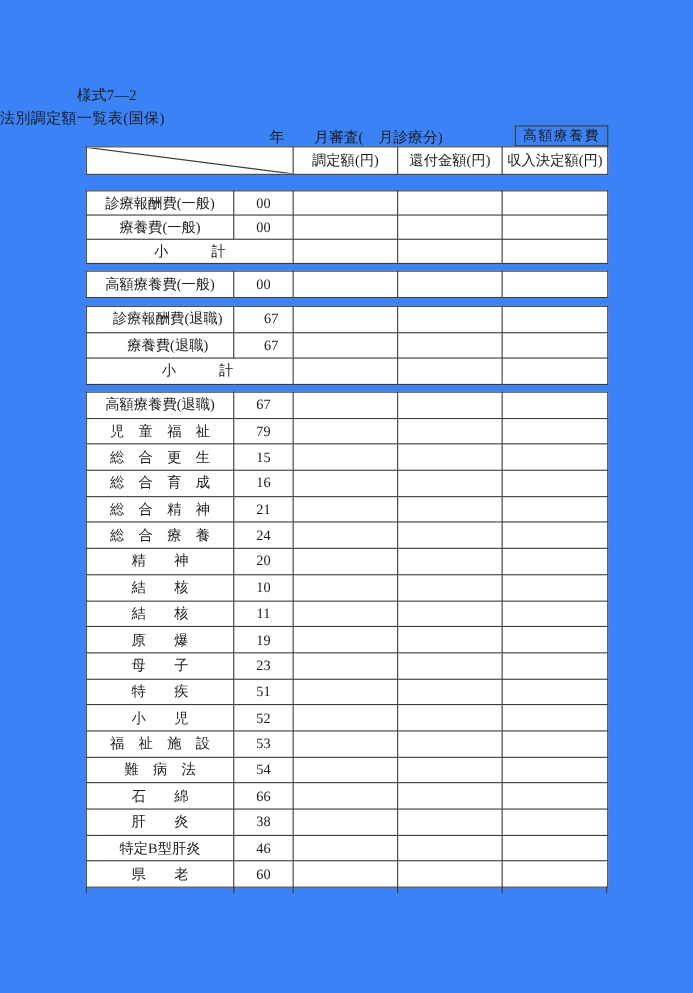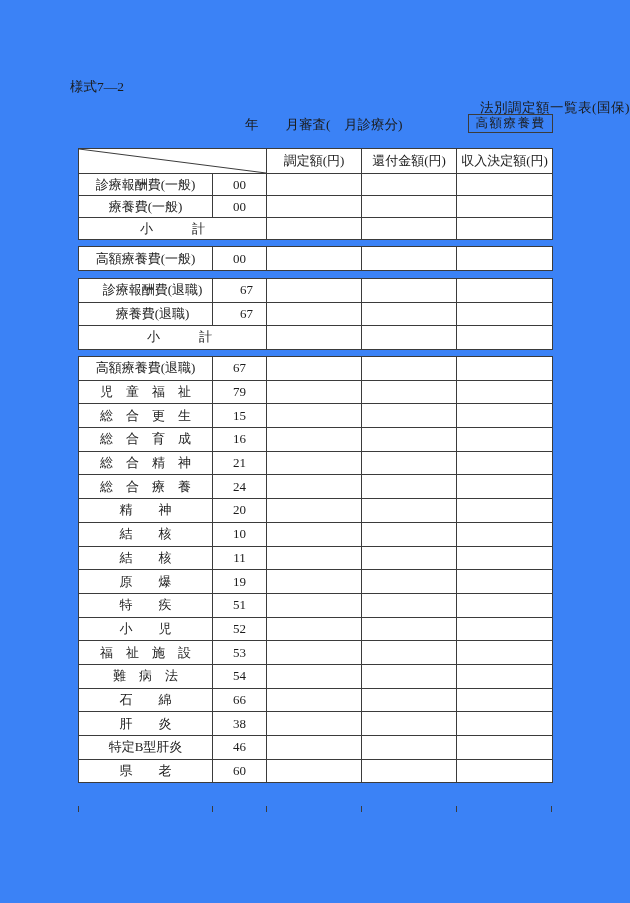--- a/index.html
+++ b/index.html
@@ -3,21 +3,21 @@
 <meta charset="utf-8">
 <style>
   html,body { margin:0; padding:0; background:#e8e8e8; }
   .page {
     position:relative; width:630px; height:903px; margin:0 auto;
     background:#3b82f6; overflow:hidden;
     font-family:"Liberation Serif","DejaVu Serif",serif;
     color:#1b1b1b;
   }
   .form-no { position:absolute; left:70px; top:78px; font-size:13.5px; }
-  .doc-title { position:absolute; left:0; top:99px; width:630px; text-align:right; font-size:13.5px; letter-spacing:0.5px; }
+  .doc-title { position:absolute; left:0; top:99px; width:630px; text-align:left; font-size:13.5px; letter-spacing:0.5px; }
   .doc-subtitle { position:absolute; left:245px; top:116px; font-size:13.5px; }
   .badge {
     position:absolute; left:468px; top:114px; width:83px; height:17px;
     border:1px solid #3b3b3b; font-size:12.5px; line-height:17px;
     text-align:center; letter-spacing:1.5px;
   }
   table.grid {
     position:absolute; left:78px; border-collapse:collapse; table-layout:fixed;
     width:474px; background:#ffffff;
   }
@@ -25,21 +25,21 @@
     border:1px solid #3b3b3b; padding:0; margin:0;
     text-align:center; vertical-align:middle;
     font-size:13px; white-space:nowrap; overflow:hidden;
   }
   .grid col.c-label { width:134px; }
   .grid col.c-code  { width:54px;  }
   .grid col.c-val1  { width:95px;  }
   .grid col.c-val2  { width:95px;  }
   .grid col.c-val3  { width:96px;  }
   .grid col.c-diag  { width:188px; }
-  .t-header      { top:148px; }
+  .t-header      { top:133px; }
   .t-header td   { height:24px; }
   .t-blockA      { top:173px; }
   .t-blockA td   { height:21px;margin-left:16px; }
   .t-blockB      { top:246px;padding-left:18px; }
   .t-blockB td   { height:23px; }
   .t-blockC      { top:278px; }
   .t-blockC td   { height:22.5px;padding-left:14px; }
   .t-blockD      { top:356px; }
   .t-blockD td   { height:22.7px; }
   td.diag { position:relative; }
@@ -233,20 +233,27 @@
           <td></td>
     </tr>
     <tr>
       <td>原　　爆</td>
       <td>19</td>
       <td></td>
           <td></td>
           <td></td>
     </tr>
     <tr>
+      <td>母　　子</td>
+      <td>23</td>
+      <td></td>
+          <td></td>
+          <td></td>
+    </tr>
+    <tr>
       <td>特　　疾</td>
       <td>51</td>
       <td></td>
           <td></td>
           <td></td>
     </tr>
     <tr>
       <td>小　　児</td>
       <td>52</td>
       <td></td>

